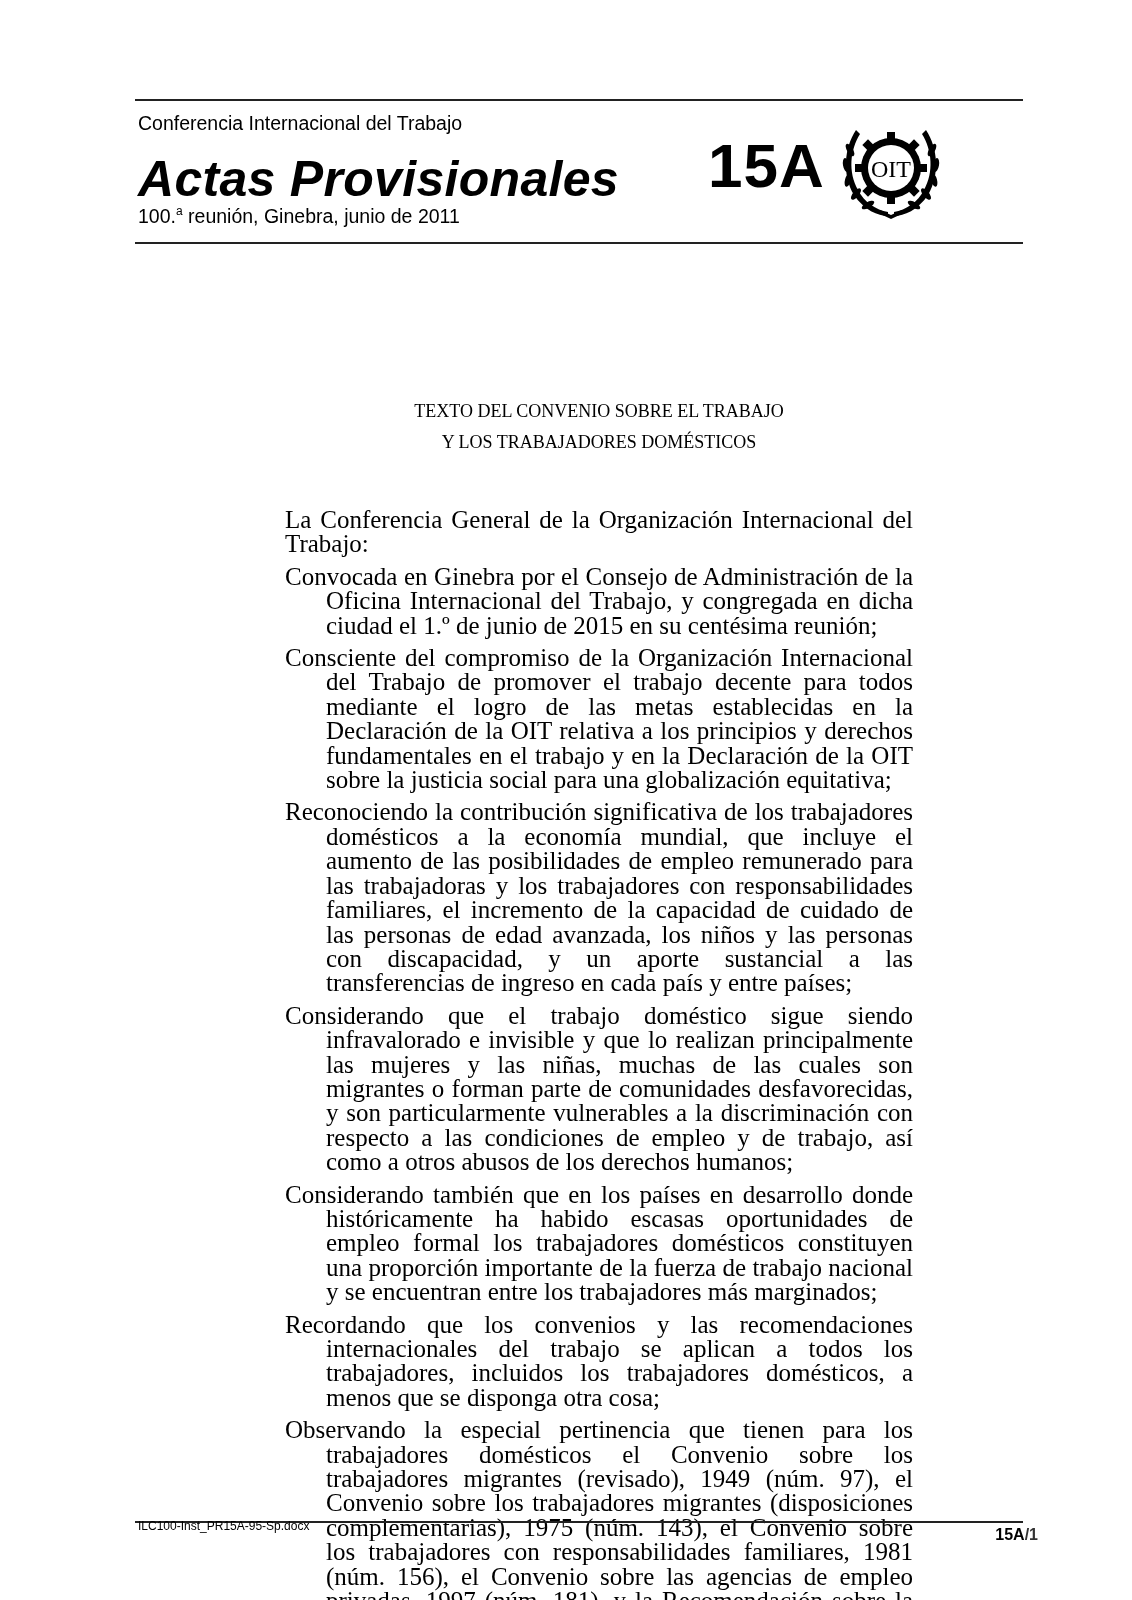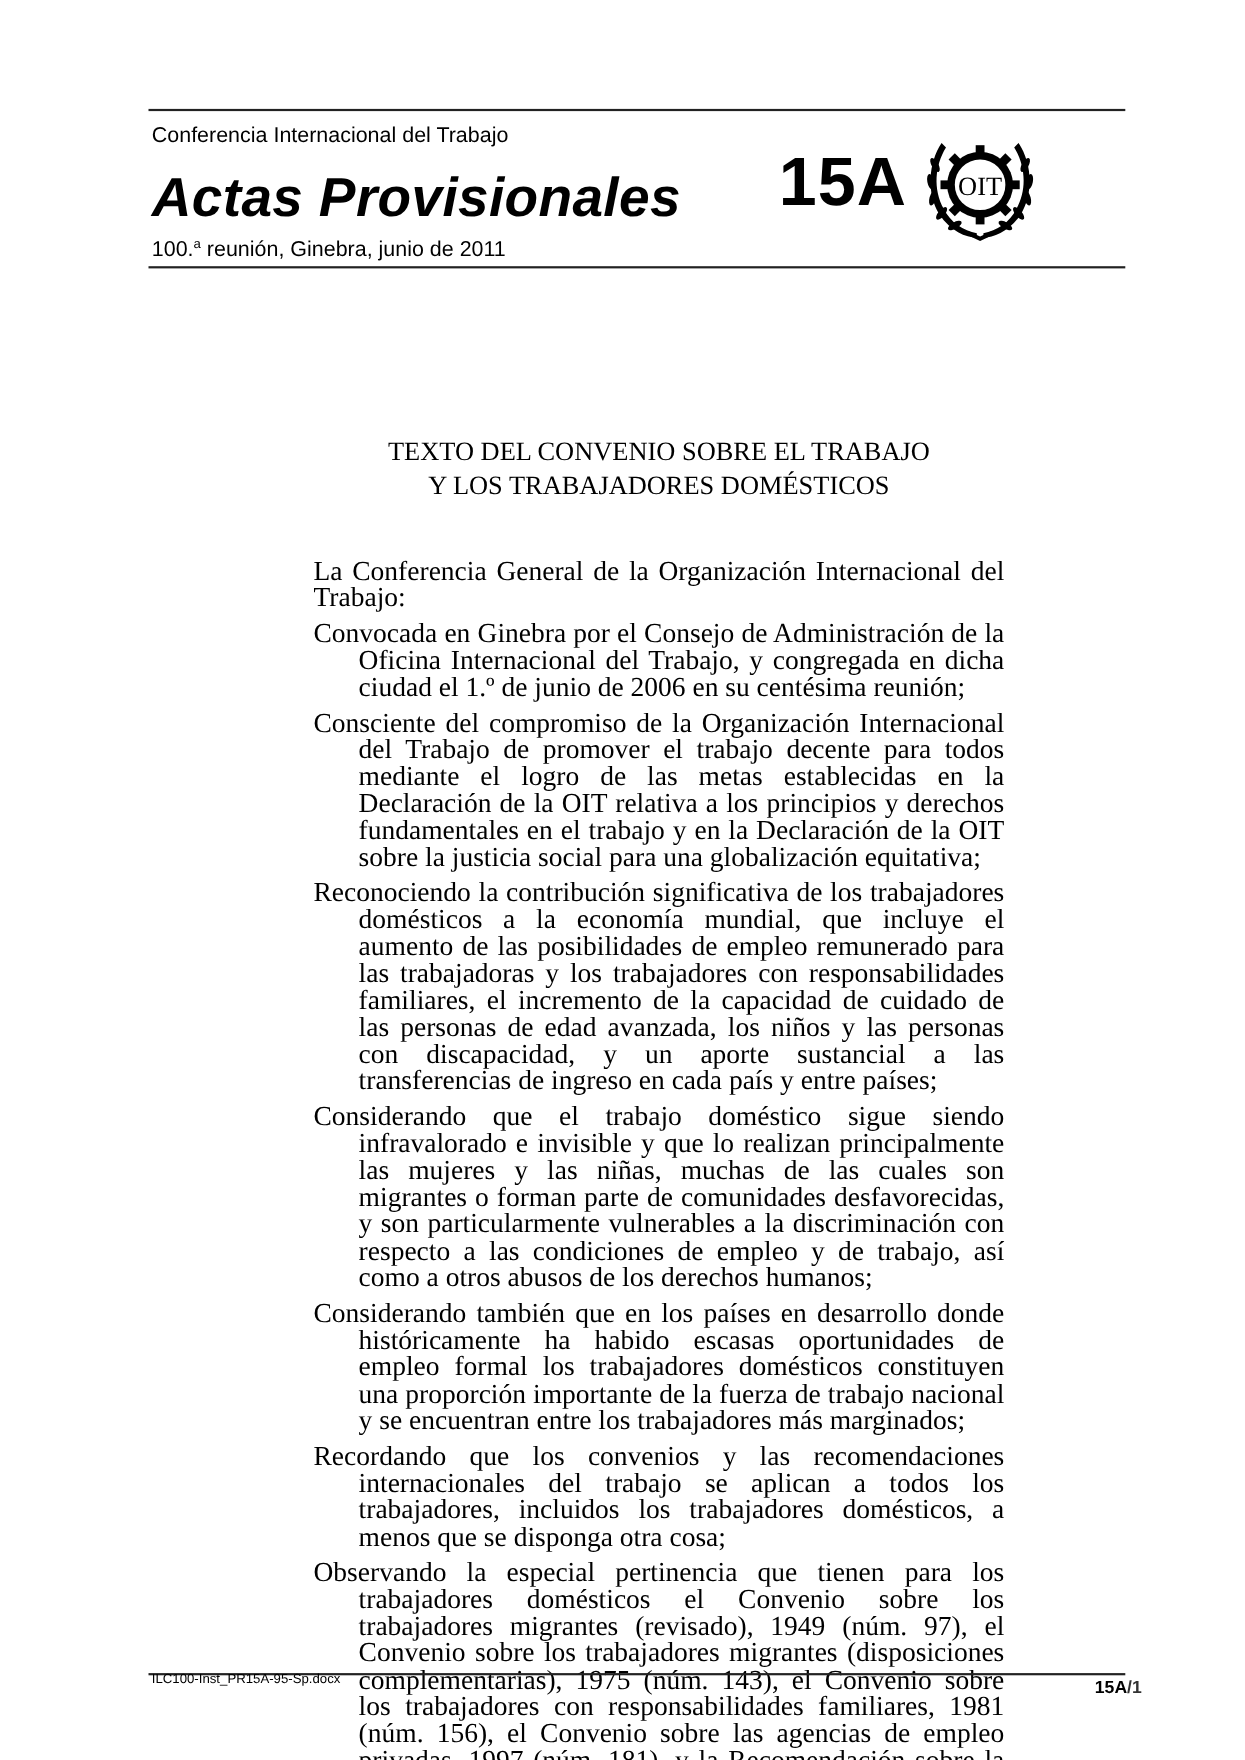--- a/index.html
+++ b/index.html
@@ -1,24 +1,24 @@
 <!DOCTYPE html>
 <html><head>
   <meta charset="utf-8">
   <style>
     html, body { margin: 0; padding: 0; background: #ffffff; }
     body { width: 1132px; height: 1600px; position: relative; overflow: hidden; color: #000; }
     .rule { position: absolute; left: 135px; width: 888px; height: 2px; background: #222; }
     .hdr-conf { position: absolute; left: 138px; top: 112px; font-family: "Liberation Sans", sans-serif; font-size: 19.5px; }
     .hdr-title { position: absolute; left: 138px; top: 150px; font-family: "Liberation Sans", sans-serif; font-size: 50px; font-weight: bold; font-style: italic; letter-spacing: 0.3px; }
-    .hdr-session { position: absolute; left: 138px; top: 205px; font-family: "Liberation Sans", sans-serif; font-size: 19.5px; margin-top: 11px; }
+    .hdr-session { position: absolute; left: 138px; top: 205px; font-family: "Liberation Sans", sans-serif; font-size: 19.5px; }
     .hdr-session sup { font-size: 12px; vertical-align: 8px; line-height: 0; }
     .hdr-code { position: absolute; left: 708px; top: 135px; font-family: "Liberation Sans", sans-serif; font-size: 62px; font-weight: bold; letter-spacing: 1px; line-height: 1; }
     .logo { position: absolute; left: 836px; top: 120px; width: 110px; height: 100px; }
-    .doc-title { position: absolute; left: 285px; top: 396px; width: 628px; text-align: center; font-family: "Liberation Serif", serif; font-size: 24px; line-height: 31px; }
+    .doc-title { position: absolute; left: 285px; top: 396px; width: 628px; text-align: center; font-family: "Liberation Serif", serif; font-size: 18px; line-height: 31px; }
     .body { position: absolute; left: 285px; top: 508px; width: 628px; font-family: "Liberation Serif", serif; font-size: 25px; line-height: 24.4px; }
     .para { margin: 0 0 8px 0; padding-left: 41px; text-indent: -41px; text-align: justify; }
     .para.first { padding-left: 0; text-indent: 0; }
     .foot-file { position: absolute; left: 138px; top: 1519px; font-family: "Liberation Sans", sans-serif; font-size: 12px; }
     .foot-page { position: absolute; right: 94px; top: 1526px; font-family: "Liberation Sans", sans-serif; font-size: 16px; }
     .foot-page .code { font-weight: bold; }
     .foot-page .num { font-weight: bold; color: #333; }
   </style>
 </head>
 <body>
@@ -70,21 +70,21 @@
 
 <div class="rule" style="top:242px;"></div>
 
 <div class="doc-title">
   <div>TEXTO DEL CONVENIO SOBRE EL TRABAJO</div>
   <div>Y LOS TRABAJADORES DOMÉSTICOS</div>
 </div>
 
 <div class="body">
   <p class="para first">La Conferencia General de la Organización Internacional del Trabajo:</p>
-  <p class="para">Convocada en Ginebra por el Consejo de Administración de la Oficina Internacional del Trabajo, y congregada en dicha ciudad el 1.º de junio de 2006 en su centésima reunión;</p>
+  <p class="para">Convocada en Ginebra por el Consejo de Administración de la Oficina Internacional del Trabajo, y congregada en dicha ciudad el 1.º de junio de 2015 en su centésima reunión;</p>
   <p class="para">Consciente del compromiso de la Organización Internacional del Trabajo de promover el trabajo decente para todos mediante el logro de las metas establecidas en la Declaración de la OIT relativa a los principios y derechos fundamentales en el trabajo y en la Declaración de la OIT sobre la justicia social para una globalización equitativa;</p>
   <p class="para">Reconociendo la contribución significativa de los trabajadores domésticos a la economía mundial, que incluye el aumento de las posibilidades de empleo remunerado para las trabajadoras y los trabajadores con responsabilidades familiares, el incremento de la capacidad de cuidado de las personas de edad avanzada, los niños y las personas con discapacidad, y un aporte sustancial a las transferencias de ingreso en cada país y entre países;</p>
   <p class="para">Considerando que el trabajo doméstico sigue siendo infravalorado e invisible y que lo realizan principalmente las mujeres y las niñas, muchas de las cuales son migrantes o forman parte de comunidades desfavorecidas, y son particularmente vulnerables a la discriminación con respecto a las condiciones de empleo y de trabajo, así como a otros abusos de los derechos humanos;</p>
   <p class="para">Considerando también que en los países en desarrollo donde históricamente ha habido escasas oportunidades de empleo formal los trabajadores domésticos constituyen una proporción importante de la fuerza de trabajo nacional y se encuentran entre los trabajadores más marginados;</p>
   <p class="para">Recordando que los convenios y las recomendaciones internacionales del trabajo se aplican a todos los trabajadores, incluidos los trabajadores domésticos, a menos que se disponga otra cosa;</p>
   <p class="para">Observando la especial pertinencia que tienen para los trabajadores domésticos el Convenio sobre los trabajadores migrantes (revisado), 1949 (núm. 97), el Convenio sobre los trabajadores migrantes (disposiciones complementarias), 1975 (núm. 143), el Convenio sobre los trabajadores con responsabilidades familiares, 1981 (núm. 156), el Convenio sobre las agencias de empleo privadas, 1997 (núm. 181), y la Recomendación sobre la relación de trabajo, 2006 (núm. 198), así como el Marco multilateral de la OIT para las migraciones laborales: Principios y directrices no vinculantes</p>
 </div>
 
 <div class="rule" style="top:1521px; height:1.5px;"></div>
 <div class="foot-file">ILC100-Inst_PR15A-95-Sp.docx</div>

